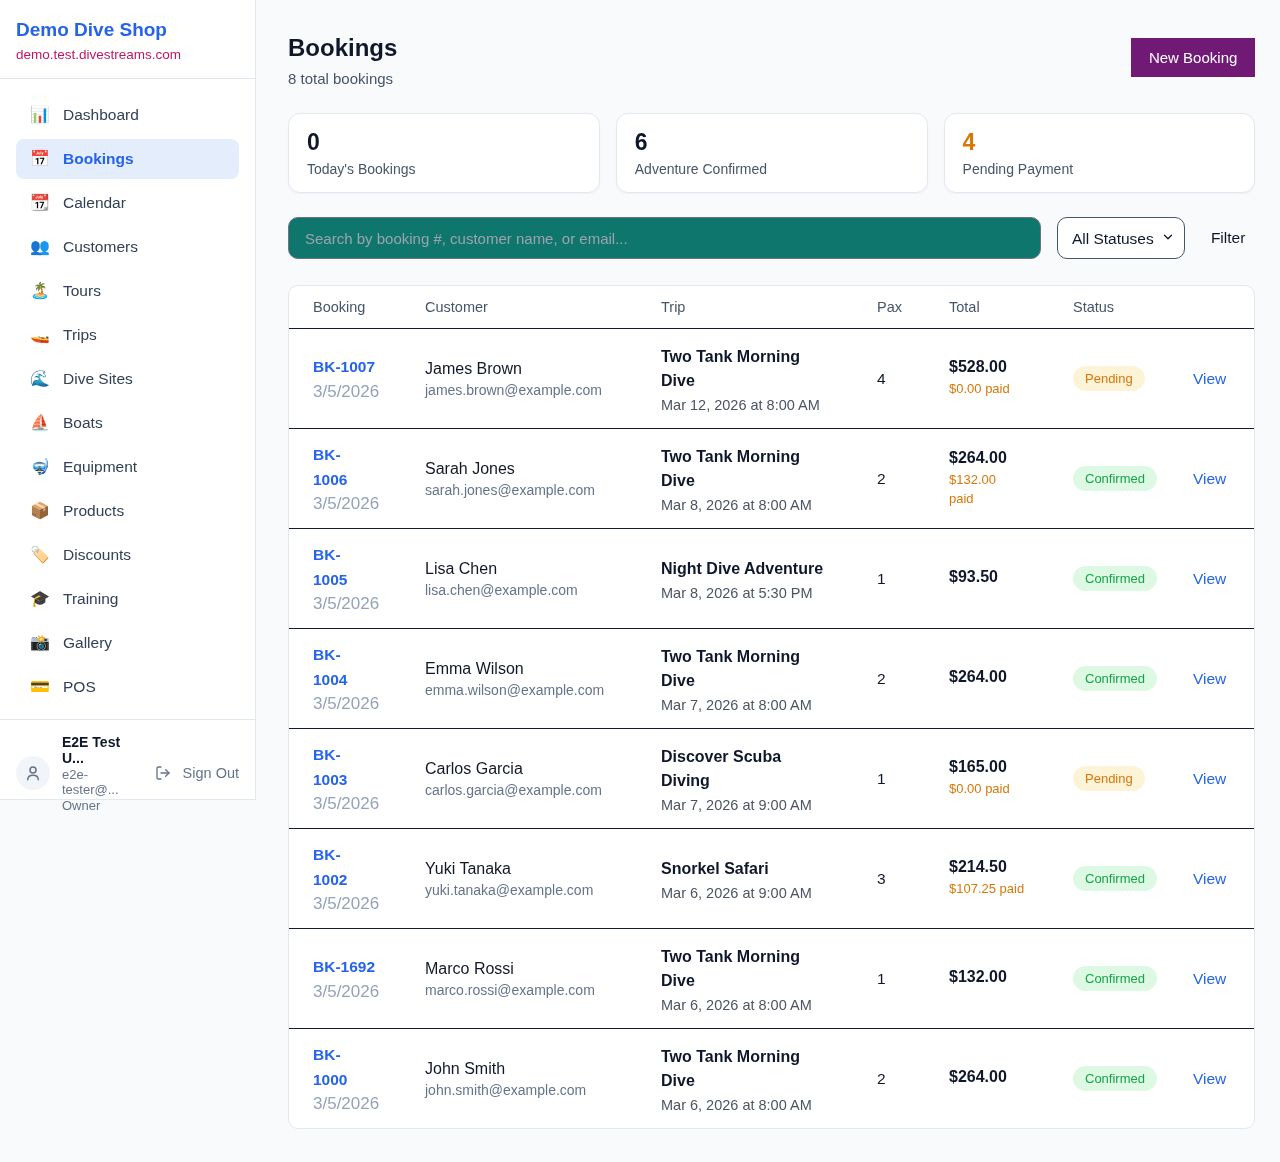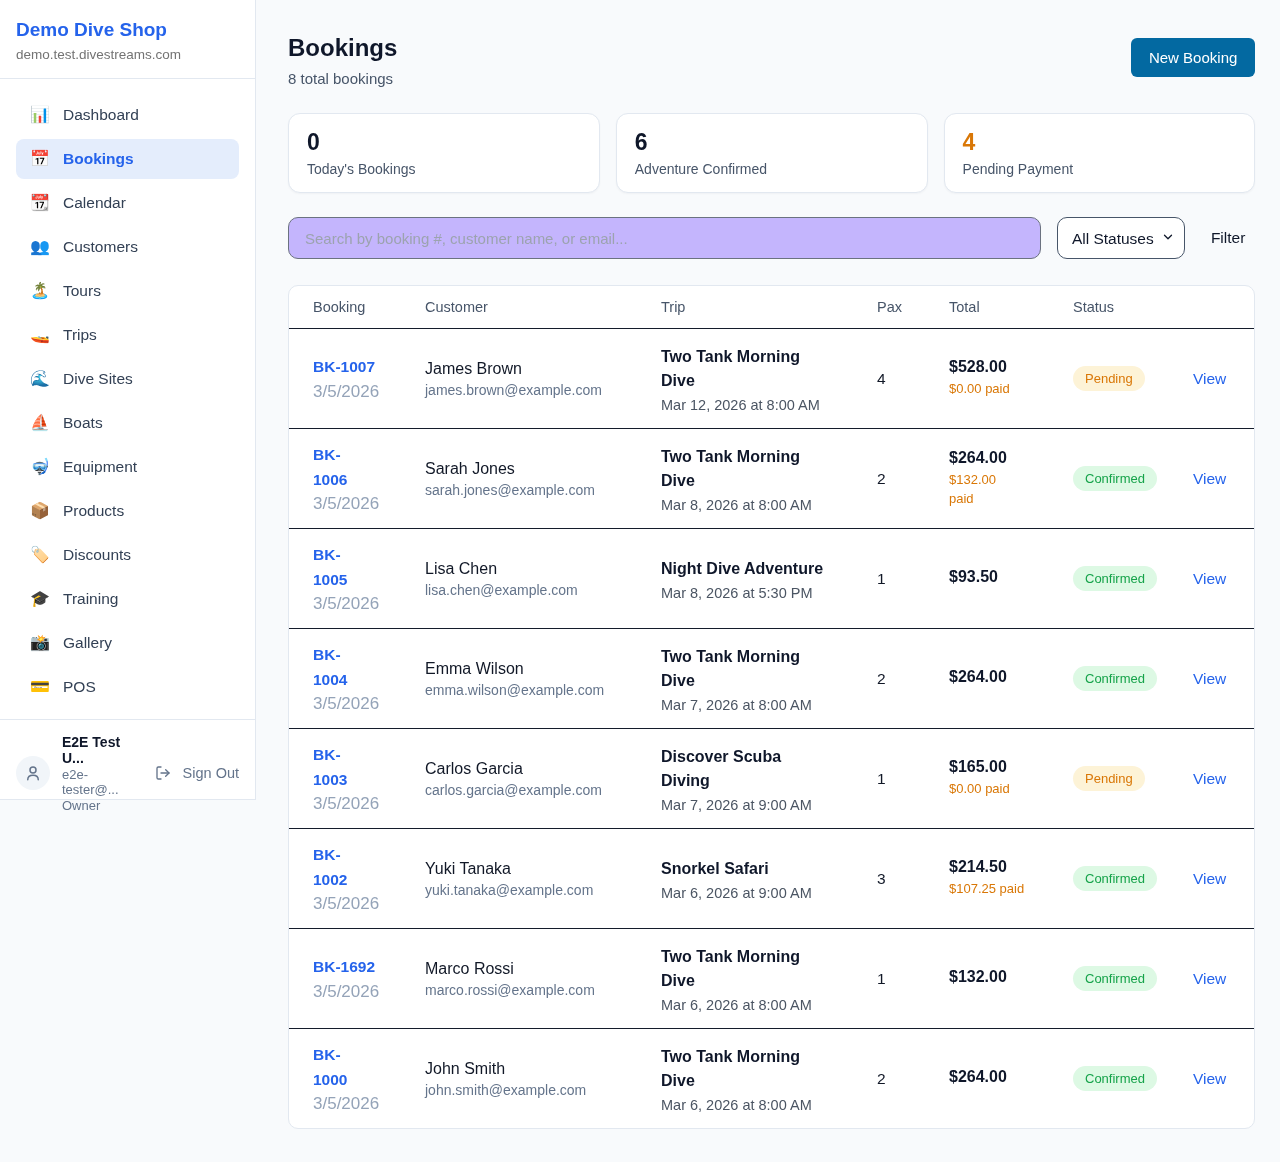--- a/index.html
+++ b/index.html
@@ -11,21 +11,21 @@
   .page { display:flex; width:1280px; height:1148px; align-items:flex-start; }
 
   
   .sidebar {
     width:256px; min-width:256px; background:#ffffff;
     border-right:1px solid #e2e8f0; border-bottom:1px solid #e2e8f0;
     height:800px; display:flex; flex-direction:column;
   }
   .sb-head { padding:18px 16px 16px 16px; border-bottom:1px solid #e2e8f0; }
   .sb-title { color:#2563eb; font-size:19px; font-weight:700; line-height:1.25; }
-  .sb-domain { color:#737373; font-size:13.5px; margin-top:5px; }
+  .sb-domain { color:#be185d; font-size:13.5px; margin-top:5px; }
   .nav { padding:16px 16px 8px 16px; flex:1; }
   .nav-item {
     display:flex; align-items:center; height:40px; margin-bottom:4px;
     padding:0 12px; border-radius:8px; cursor:pointer;
     color:#334155; font-size:15.5px;
   }
   .nav-item.active { background:#e4edfc; color:#2563eb; font-weight:600; }
   .nav-icon { width:24px; font-size:16px; text-align:center; margin-right:11px; font-style:normal; }
   .sb-foot {
     border-top:1px solid #e2e8f0; padding:14px 16px;
@@ -43,39 +43,39 @@
     display:flex; align-items:center; gap:12px; color:#64748b;
     font-size:14.5px; cursor:pointer; white-space:nowrap;
   }
 
   
   .main { flex:1; padding:34px 33px 0 32px; }
   .main-head { display:flex; justify-content:space-between; align-items:flex-start; }
   .page-title { font-size:24px; font-weight:700; color:#0f172a; }
   .page-sub { font-size:15px; color:#475569; margin-top:8px; }
   .btn-primary {
-    background:#0369a1; color:#fff; border:none; border-radius:6px;
+    background:#701a75; color:#fff; border:none; border-radius:0;
     font-size:15px; font-weight:500; padding:11px 18px; cursor:pointer;
     font-family:inherit; margin-top:4px;
   }
 
   .stats { display:flex; gap:16px; margin-top:26px; }
   .stat-card {
     flex:1; background:#fff; border:1px solid #e2e8f0; border-radius:12px;
     padding:15px 18px; box-shadow:0 1px 2px rgba(15,23,42,.04);
   }
   .stat-value { font-size:23px; font-weight:700; color:#0f172a; }
   .stat-value.orange { color:#d97706; }
   .stat-label { font-size:14px; color:#475569; margin-top:5px; }
 
   .filter-row { display:flex; align-items:center; gap:16px; margin-top:24px; }
   .search-input {
     flex:1; height:42px; border:1px solid #6b7280; border-radius:10px;
     padding:12px 16px; font-size:15px; font-family:inherit; color:#0f172a;
-    background:#c4b5fd; outline:none;
+    background:#0f766e; outline:none;
   }
   .search-input::placeholder { color:#9ca3af; }
   .select-wrap { position:relative; }
   .status-select {
     height:42px; border:1px solid #475569; border-radius:10px; background:#fff;
     font-size:15.5px; font-family:inherit; color:#0f172a; padding:0 30px 0 14px;
     appearance:none; -webkit-appearance:none; cursor:pointer; outline:none;
   }
   .select-chevron { position:absolute; right:10px; top:13px; pointer-events:none; }
   .filter-btn {

